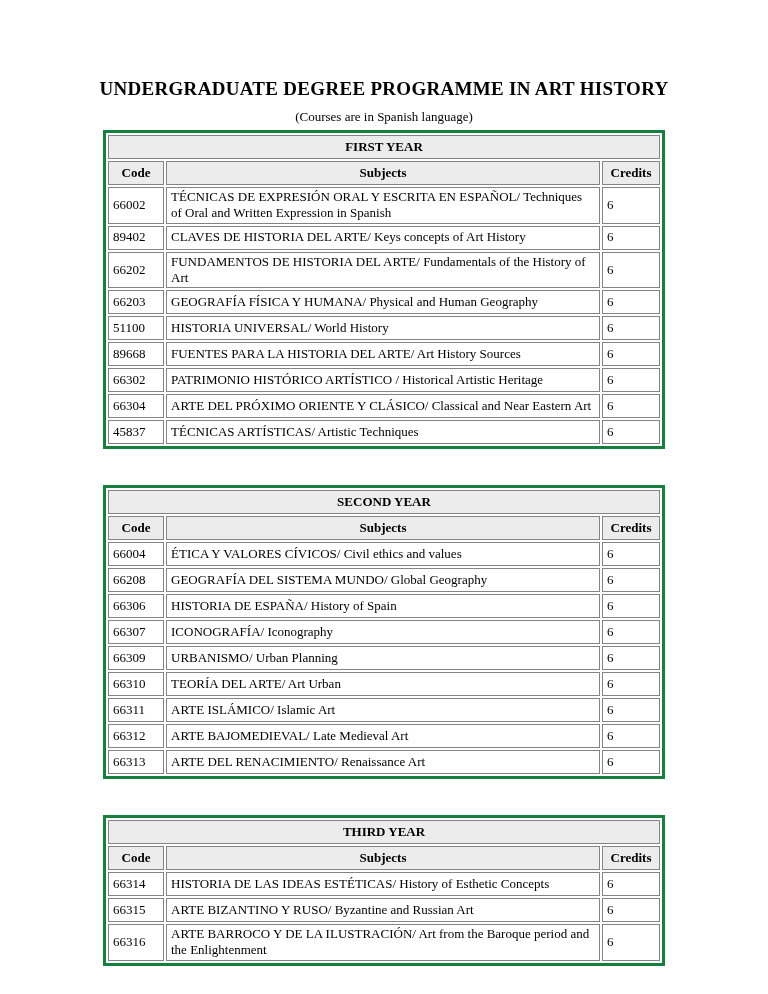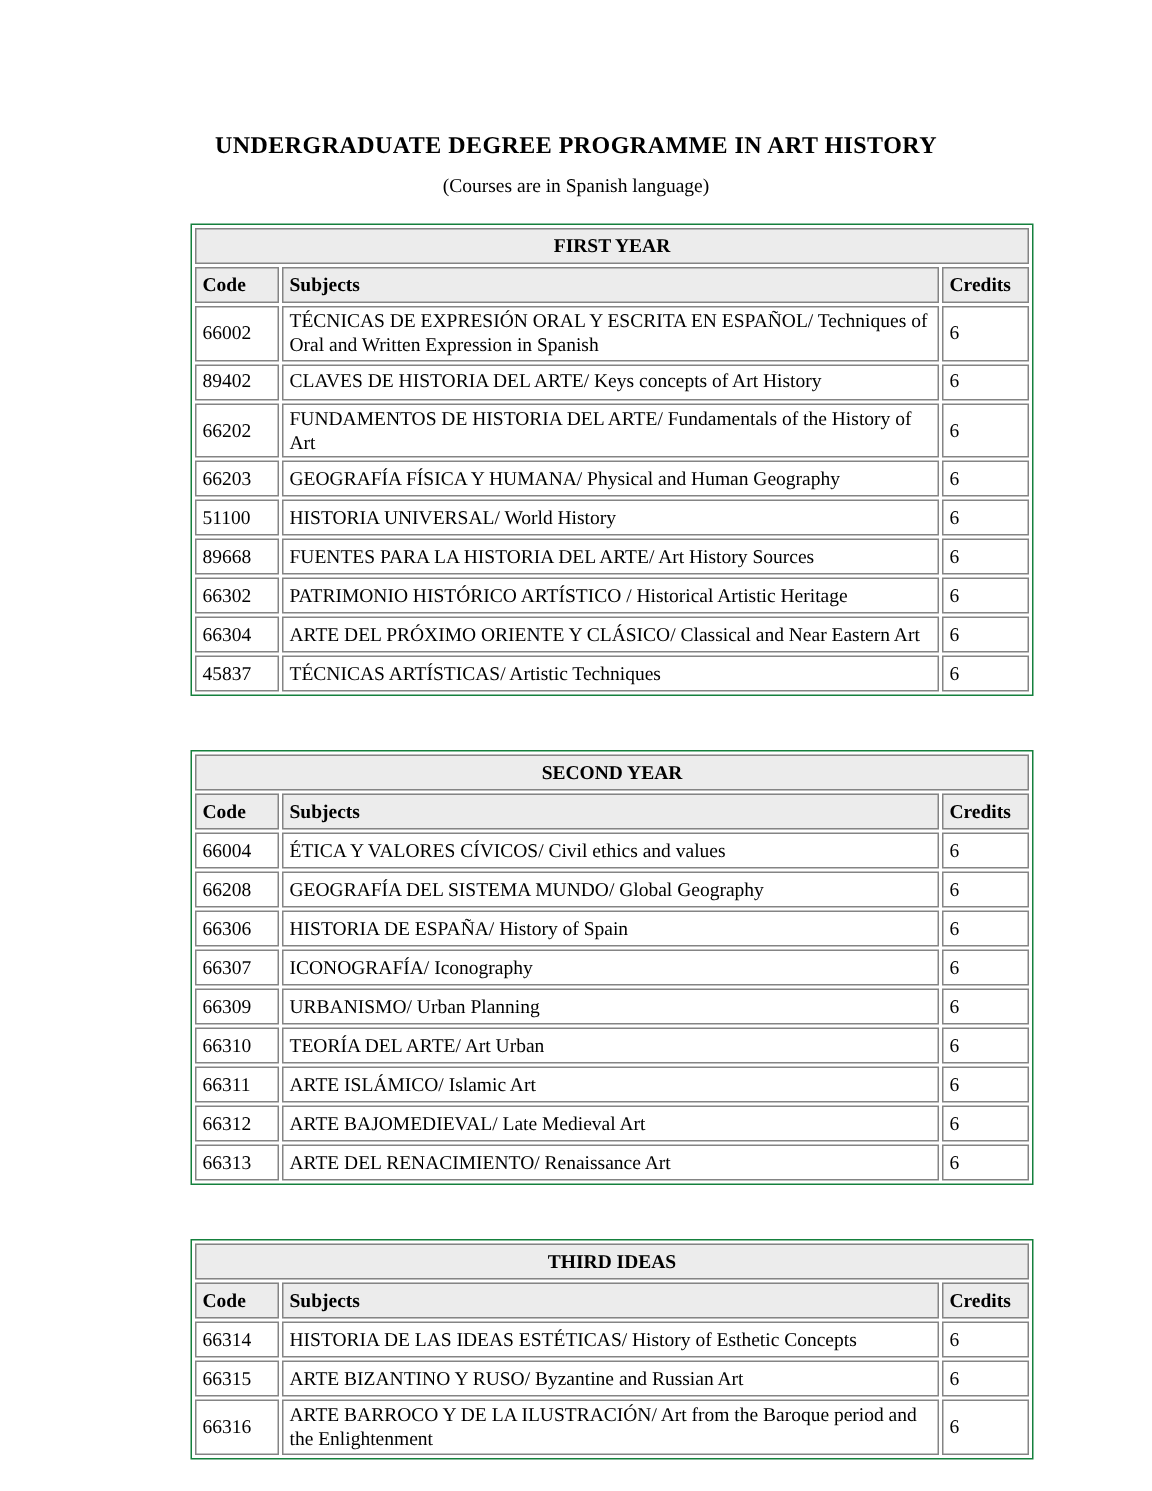--- a/index.html
+++ b/index.html
@@ -12,58 +12,58 @@
     background: #ffffff;
     color: #000000;
     font-family: "Liberation Serif", "DejaVu Serif", serif;
   }
   .page {
     padding-top: 78px;
   }
   .page-title {
     text-align: center;
     font-weight: bold;
-    font-size: 16px;
-    margin: 11px 0 9px 0;
+    font-size: 19px;
+    margin: 0 0 9px 0;
     letter-spacing: 0.3px;
   }
   .page-subtitle {
     text-align: center;
     font-size: 13px;
-    margin: 0 0 17px 0;
+    margin: 0 0 5px 0;
   }
   #tables-container {
     width: 562px;
     margin: 0 auto;
   }
   table.course-table {
     width: 100%;
     border-collapse: separate;
     border-spacing: 2px;
-    border: 1px solid #15803d;
+    border: 3px solid #15803d;
     background: #ffffff;
     margin-bottom: 36px;
     table-layout: fixed;
-    margin-left: 24px;
   }
   .course-table td {
     border: 1px solid #848484;
     font-size: 13px;
     line-height: 1.25;
     padding: 1px 4px;
     vertical-align: middle;
     overflow-wrap: break-word;
   }
   .year-cell {
     text-align: center;
     font-weight: bold;
     background: #ececec;
     height: 20px;
   }
   .head-cell {
+    text-align: center;
     font-weight: bold;
     background: #ececec;
     height: 20px;
   }
   .cell-code, .cell-credits {
     height: 20px;
   }
   col.col-code    { width: 56px; }
   col.col-credits { width: 58px; }
 </style>
@@ -199,21 +199,21 @@
         </tbody>
       </table>
       <table class="course-table">
         <colgroup>
           <col class="col-code">
           <col class="col-subject">
           <col class="col-credits">
         </colgroup>
         <tbody>
           <tr>
-            <td colspan="3" class="year-cell">THIRD IDEAS</td>
+            <td colspan="3" class="year-cell">THIRD YEAR</td>
           </tr>
           <tr>
             <td class="head-cell">Code</td>
             <td class="head-cell">Subjects</td>
             <td class="head-cell">Credits</td>
           </tr>
           <tr>
             <td class="cell-code">66314</td>
             <td class="cell-subject">HISTORIA DE LAS IDEAS ESTÉTICAS/ History of Esthetic Concepts</td>
             <td class="cell-credits">6</td>

